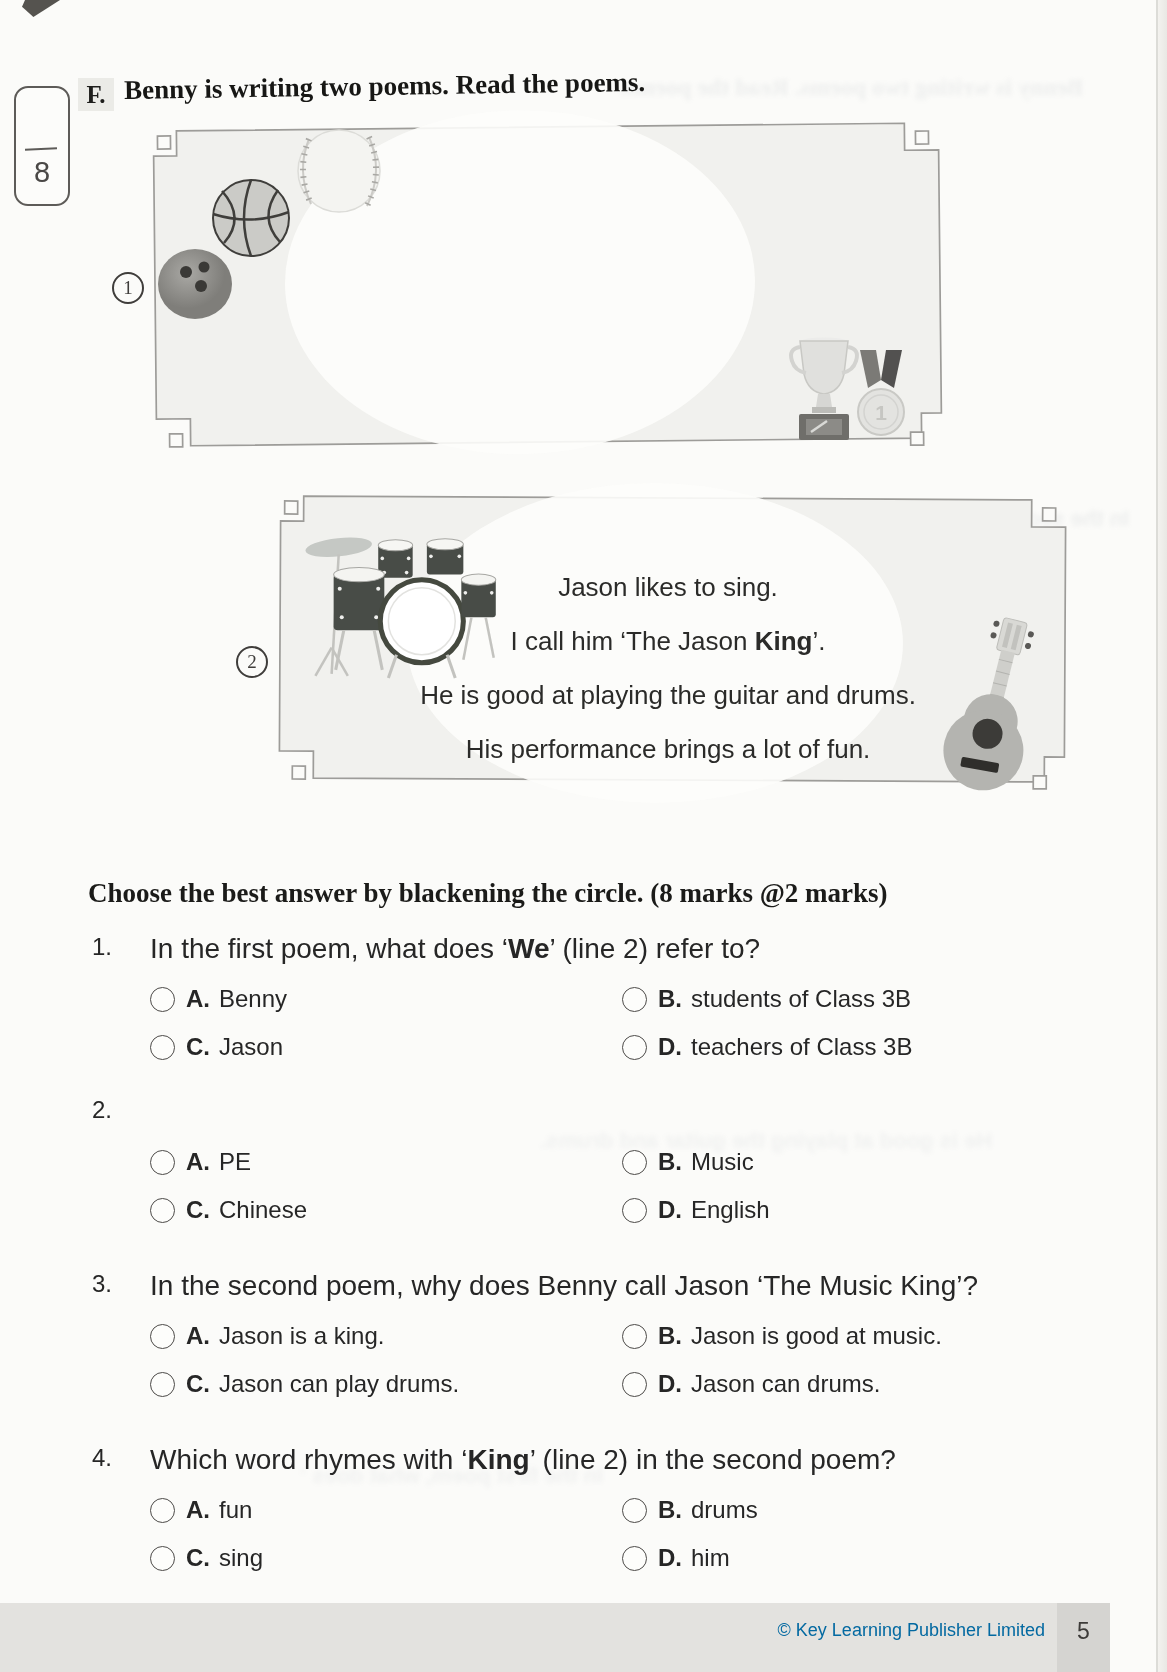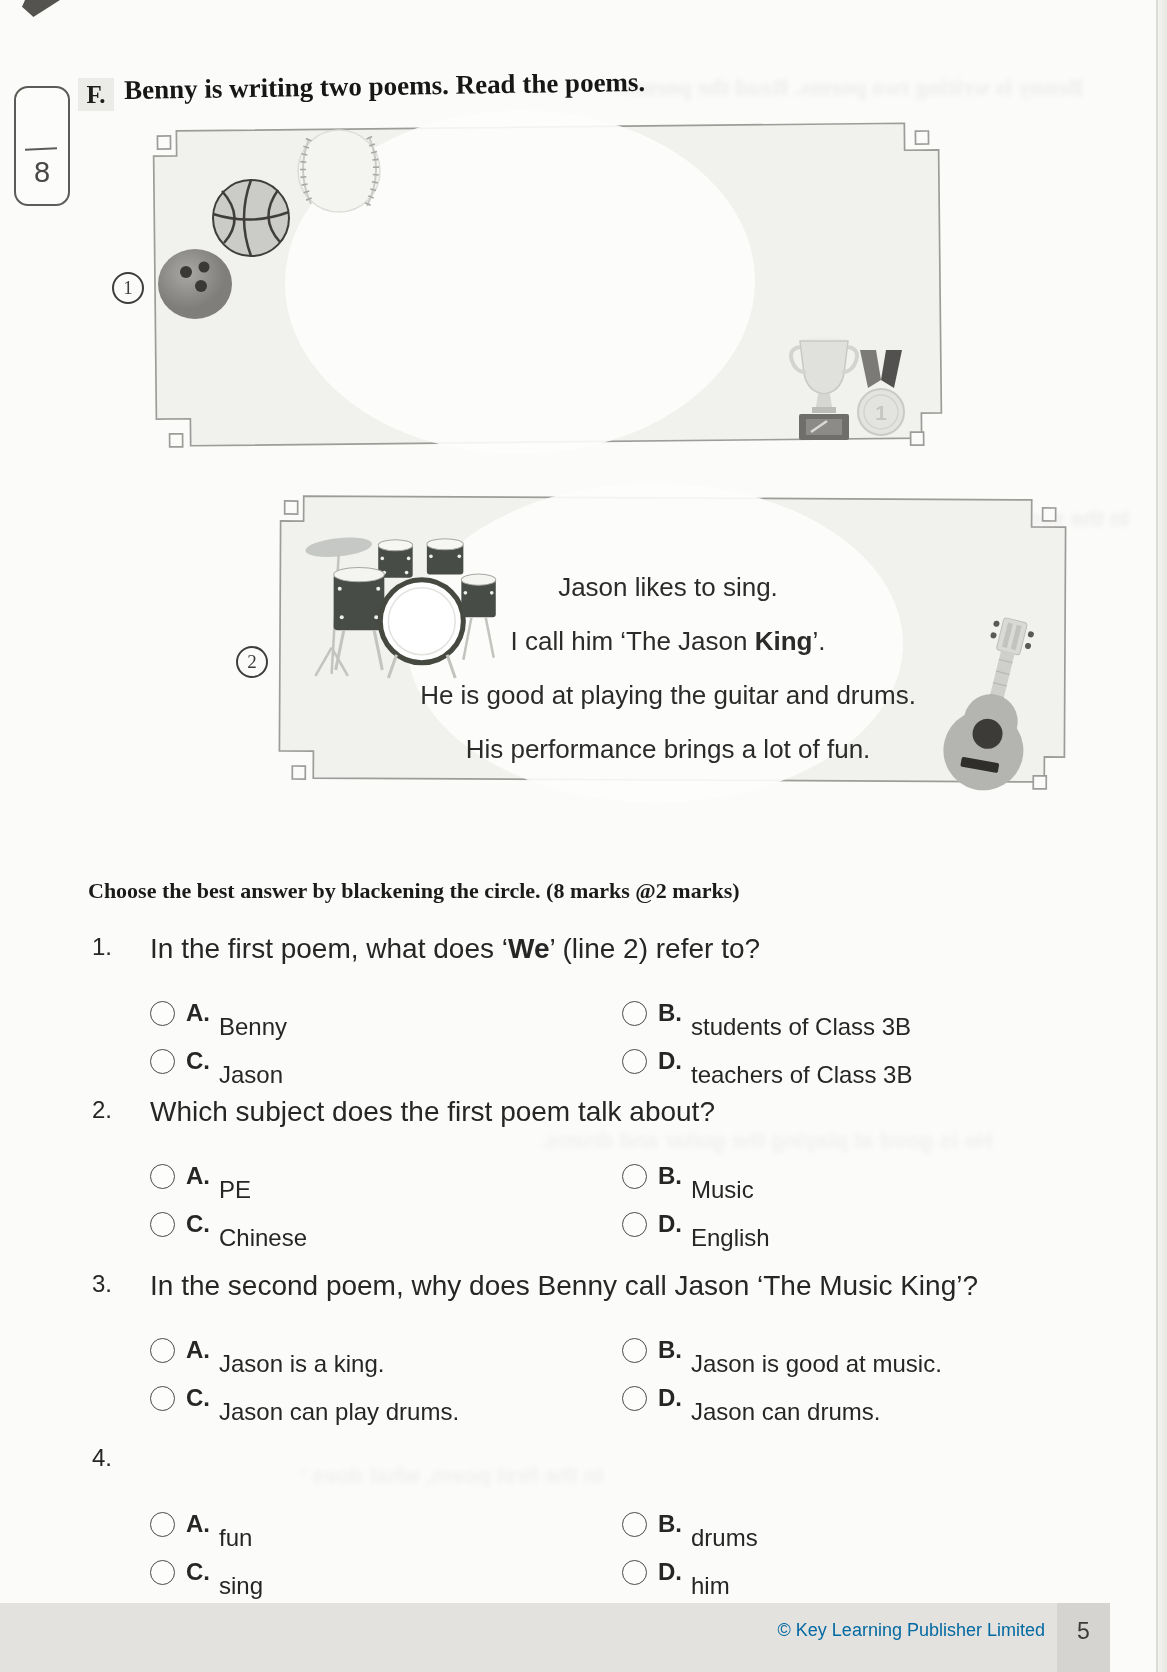--- a/index.html
+++ b/index.html
@@ -37,33 +37,33 @@
   .poem{position:absolute;text-align:center;color:#2b2b29;font-size:26px;line-height:30px;}
   .poem .pl{margin-bottom:27px;}
   .poem2 .pl{margin-bottom:24px;}
   .b{font-weight:bold;}
   .circled-num{position:absolute;width:28px;height:28px;border:2px solid #3f3d3b;
     border-radius:50%;text-align:center;line-height:28px;
     font-family:"Liberation Serif",serif;font-size:19px;color:#3f3d3b;background:transparent;}
   .icon{position:absolute;}
   
   .instruction{position:absolute;left:88px;top:878px;width:900px;
-    font-family:"Liberation Serif",serif;font-weight:bold;font-size:22px;color:#1b1b19;}
+    font-family:"Liberation Serif",serif;font-weight:bold;font-size:27px;color:#1b1b19;}
   .question{position:absolute;left:0;width:1167px;height:150px;}
   .q-num{position:absolute;left:92px;top:0;font-size:24px;}
   .q-text{position:absolute;left:150px;top:0;font-size:28px;white-space:nowrap;}
   .opt{position:absolute;display:flex;align-items:center;white-space:nowrap;}
   .opt-l{left:150px;}
   .opt-r{left:622px;}
   .r1{top:52px;}
   .r2{top:100px;}
   .bubble{width:23px;height:23px;border:1.9px solid #4c4a48;border-radius:50%;
     margin-right:11px;flex:none;background:#fdfdfb;}
   .letter{font-weight:bold;font-size:24px;margin-right:9px;}
-  .olabel{font-size:24px;margin-top:28px;}
+  .olabel{font-size:24px;}
   
   .footer-band{position:absolute;left:0;top:1603px;width:1110px;height:69px;background:#e3e2df;}
   .page-num-box{position:absolute;left:1057px;top:1603px;width:53px;height:69px;background:#d5d4d1;}
   .copyright{position:absolute;left:700px;top:1620px;width:345px;text-align:right;
     font-size:18px;color:#0369a1;}
   .page-number{position:absolute;left:1057px;top:1618px;width:53px;text-align:center;
     font-size:23px;color:#3d3b39;}
 </style>
 </head>
 <body>
@@ -245,23 +245,20 @@
     </div>
     <div class="opt opt-r r2">
       <span class="bubble"></span>
       <span class="letter">D.</span>
       <span class="olabel">teachers of Class 3B</span>
     </div>
   </div>
 
   <div class="question" style="top:1096px;">
     <div class="q-num">2.</div>
-    <div class="q-text">
-      <span>Which subject does the first poem talk about?</span><span class="b"></span><span></span>
-    </div>
     <div class="opt opt-l r1">
       <span class="bubble"></span>
       <span class="letter">A.</span>
       <span class="olabel">PE</span>
     </div>
     <div class="opt opt-r r1">
       <span class="bubble"></span>
       <span class="letter">B.</span>
       <span class="olabel">Music</span>
     </div>
@@ -299,20 +296,23 @@
     </div>
     <div class="opt opt-r r2">
       <span class="bubble"></span>
       <span class="letter">D.</span>
       <span class="olabel">Jason can drums.</span>
     </div>
   </div>
 
   <div class="question" style="top:1444px;">
     <div class="q-num">4.</div>
+    <div class="q-text">
+      <span>Which word rhymes with ‘</span><span class="b">King</span><span>’ (line 2) in the second poem?</span>
+    </div>
     <div class="opt opt-l r1">
       <span class="bubble"></span>
       <span class="letter">A.</span>
       <span class="olabel">fun</span>
     </div>
     <div class="opt opt-r r1">
       <span class="bubble"></span>
       <span class="letter">B.</span>
       <span class="olabel">drums</span>
     </div>

